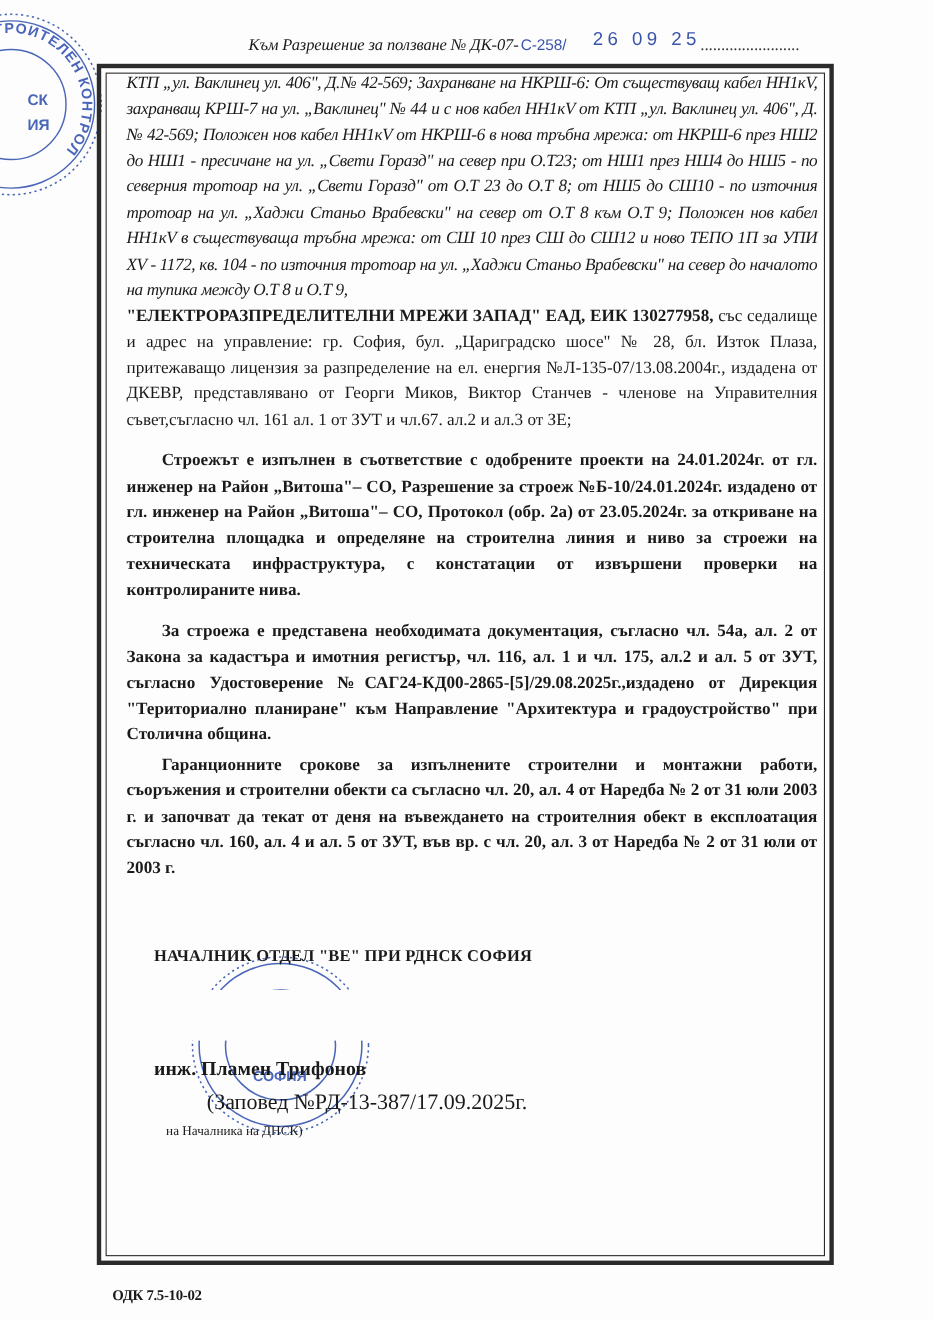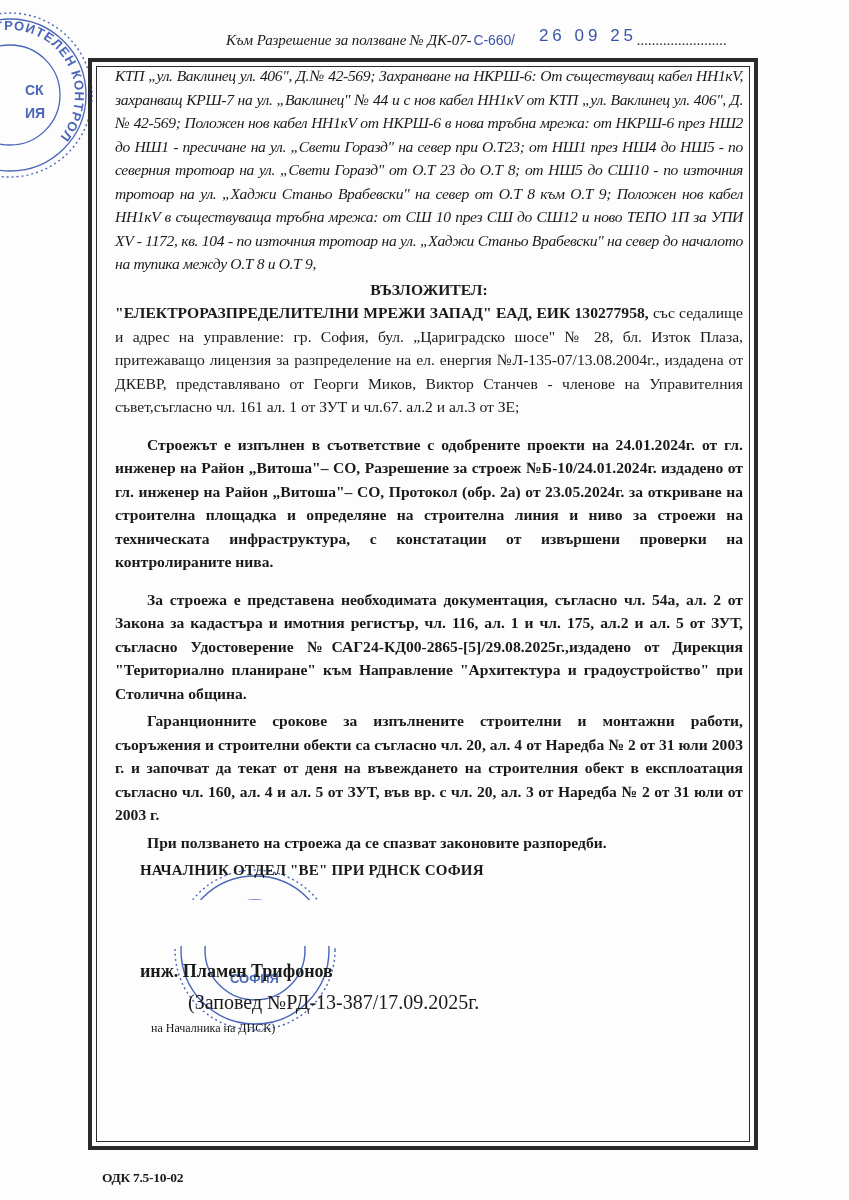--- a/index.html
+++ b/index.html
@@ -53,37 +53,35 @@
       <path id="arcTL" d="M 5 85 A 65 65 0 0 1 135 85 A 65 65 0 0 1 100 143"></path>
     </defs>
   <text font-family="Liberation Sans, sans-serif" font-size="13" font-weight="bold" fill="#4a66b8" letter-spacing="1">
     <textPath href="#arcTL" startOffset="28%">СТРОИТЕЛЕН КОНТРОЛ</textPath>
   </text>
   <text x="85" y="85" font-family="Liberation Sans, sans-serif" font-size="14" font-weight="bold" fill="#4a66b8">СК</text>
   <text x="85" y="108" font-family="Liberation Sans, sans-serif" font-size="14" font-weight="bold" fill="#4a66b8">ИЯ</text>
 </svg>
 
 <div class="header-line">
-  <span>Към Разрешение за ползване № ДК-07-</span><span class="hw hw1">С-660/</span><span class="hw hw2">26 09 25</span><span class="dots">........................</span>
+  <span>Към Разрешение за ползване № ДК-07-</span><span class="hw hw1">С-258/</span><span class="hw hw2">26 09 25</span><span class="dots">........................</span>
 </div>
 
 <div class="frame">
   <div class="frame-inner"></div>
 </div>
 
 <div class="content">
   <p class="italic-block">КТП „ул. Ваклинец ул. 406", Д.№ 42-569; Захранване на НКРШ-6: От съществуващ кабел НН1кV, захранващ КРШ-7 на ул. „Ваклинец" № 44 и с нов кабел НН1кV от КТП „ул. Ваклинец ул. 406", Д.№ 42-569; Положен нов кабел НН1кV от НКРШ-6 в нова тръбна мрежа: от НКРШ-6 през НШ2 до НШ1 - пресичане на ул. „Свети Горазд" на север при О.Т23; от НШ1 през НШ4 до НШ5 - по северния тротоар на ул. „Свети Горазд" от О.Т 23 до О.Т 8; от НШ5 до СШ10 - по източния тротоар на ул. „Хаджи Станьо Врабевски" на север от О.Т 8 към О.Т 9; Положен нов кабел  НН1кV в съществуваща тръбна мрежа: от СШ 10 през СШ до СШ12 и ново ТЕПО 1П за УПИ XV - 1172, кв. 104 - по източния тротоар на ул. „Хаджи Станьо Врабевски" на север до началото на тупика между О.Т 8 и О.Т 9,</p>
-  <div class="center-bold">ВЪЗЛОЖИТЕЛ:</div>
   <p><span class="bold">"ЕЛЕКТРОРАЗПРЕДЕЛИТЕЛНИ МРЕЖИ ЗАПАД" ЕАД, ЕИК 130277958,</span><span> със седалище и адрес на управление: гр. София, бул. „Цариградско шосе" № 28, бл. Изток Плаза, притежаващо лицензия за разпределение на ел. енергия №Л-135-07/13.08.2004г., издадена от ДКЕВР, представлявано от Георги Миков, Виктор Станчев - членове на Управителния съвет,съгласно чл. 161 ал. 1 от ЗУТ и чл.67. ал.2 и ал.3 от ЗЕ;</span></p>
   <div class="gap"></div>
   <p class="indent">Строежът е изпълнен в съответствие с одобрените проекти на 24.01.2024г. от гл. инженер на Район „Витоша"– СО, Разрешение за строеж №Б-10/24.01.2024г. издадено от гл. инженер на Район „Витоша"– СО, Протокол (обр. 2а) от 23.05.2024г. за откриване на строителна площадка и определяне на строителна линия и ниво за строежи на техническата инфраструктура, с констатации от извършени проверки на контролираните нива.</p>
   <div class="gap"></div>
   <p class="indent">За строежа е представена необходимата документация, съгласно чл. 54а, ал. 2 от Закона за кадастъра и имотния регистър, чл. 116, ал. 1 и чл. 175, ал.2 и ал. 5 от ЗУТ, съгласно Удостоверение №САГ24-КД00-2865-[5]/29.08.2025г.,издадено от Дирекция "Териториално планиране" към Направление "Архитектура и градоустройство" при Столична община.</p>
   <p class="indent" style="margin-top:4px;">Гаранционните срокове за изпълнените строителни и монтажни работи, съоръжения и строителни обекти са съгласно чл. 20, ал. 4 от Наредба № 2 от 31 юли 2003 г. и започват да текат от деня на въвеждането на строителния обект в експлоатация съгласно чл. 160, ал. 4 и ал. 5 от ЗУТ, във вр. с чл. 20, ал. 3 от Наредба № 2 от 31 юли от 2003 г.</p>
-  <p class="indent" style="margin-top:4px;">При ползването на строежа да се спазват законовите разпоредби.</p>
 </div>
 
 <svg class="stamp" style="left:160px; top:855px;" width="200" height="200" viewBox="0 0 200 200">
   <circle cx="95" cy="95" r="80" fill="none" stroke="#4a66b8" stroke-width="1.4" stroke-dasharray="2 3"></circle>
   <circle cx="95" cy="95" r="74" fill="none" stroke="#4a66b8" stroke-width="1.4"></circle>
   <circle cx="95" cy="95" r="50" fill="none" stroke="#4a66b8" stroke-width="1.4"></circle>
   <text x="70" y="128" font-family="Liberation Sans, sans-serif" font-size="13" font-weight="bold" fill="#4a66b8">СОФИЯ</text>
 </svg>
 <div class="redact" style="left:120px; top:900px; width:380px; height:46px;"></div>
 

